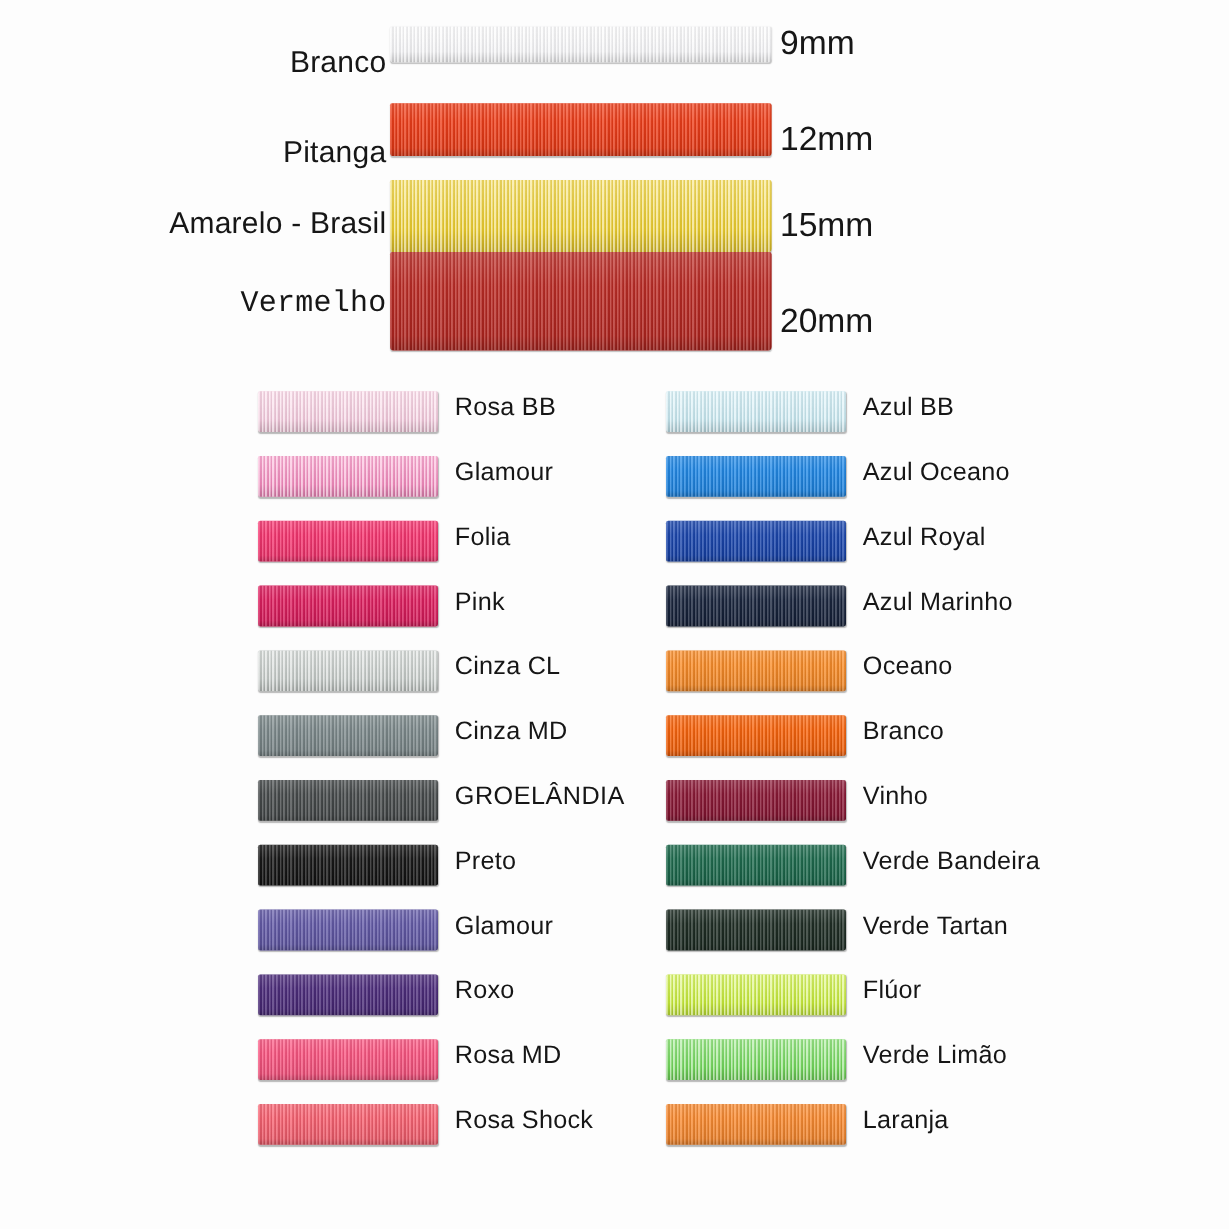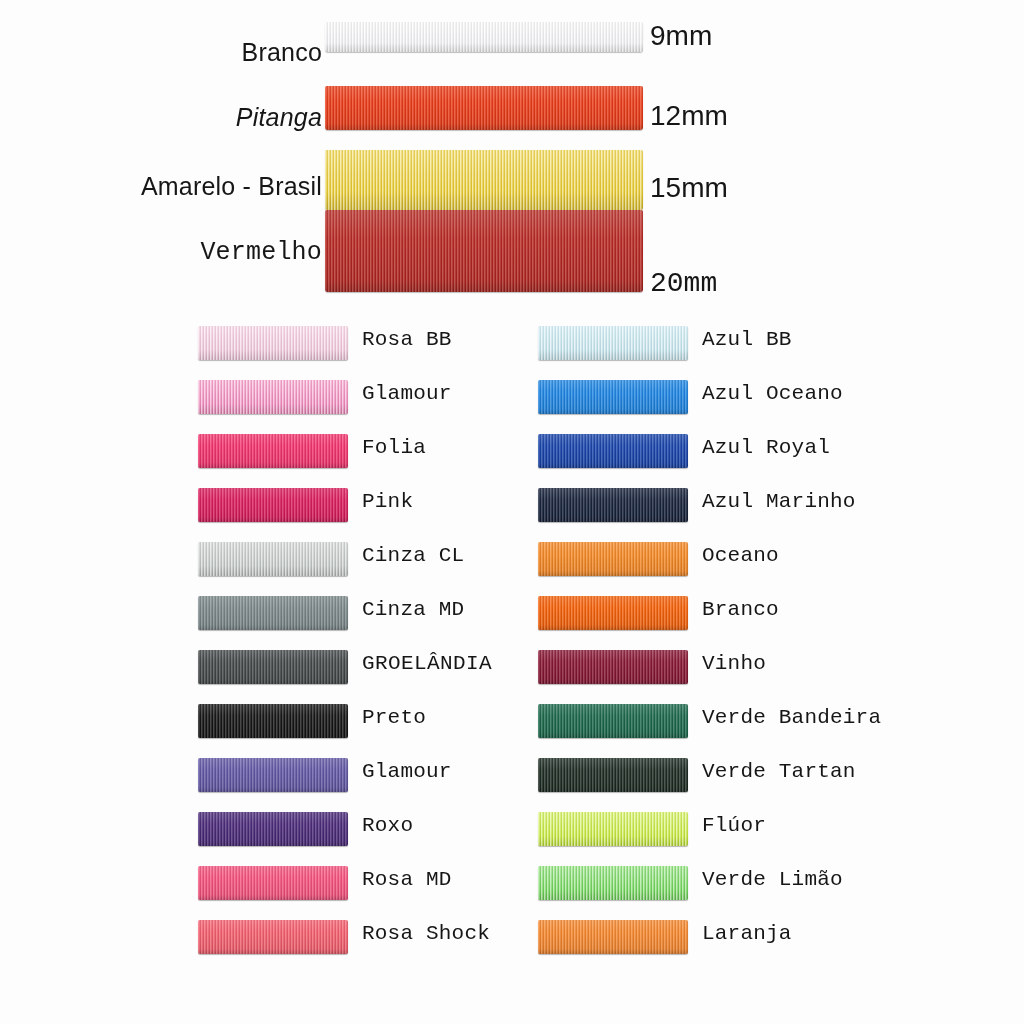--- a/index.html
+++ b/index.html
@@ -87,25 +87,24 @@
         rgba(0,0,0,0.07) 3px),
       linear-gradient(180deg,
         rgba(255,255,255,0.25) 0%,
         rgba(0,0,0,0.03) 70%,
         rgba(0,0,0,0.18) 100%);
   }
 
   
   #color-lists {
     position: absolute;
-    left: 0;
+    left: 17px;
     top: 318px;
     width: 876px;
     height: 706px;
-    font-family: Liberation Mono, monospace;
   }
   .swatch-col {
     position: absolute;
     top: 0;
   }
   #col-left  { left: 198px; }
   #col-right { left: 538px; }
 
   .swatch-row {
     position: relative;
@@ -138,39 +137,39 @@
 
   <section id="width-chart">
       <div class="width-row" style="top: 0px;">
         <div class="width-name" style="top: 38px;">Branco</div>
         <div class="width-ribbon" style="top: 22px; height: 30px; background: rgb(251, 251, 253);">
           <div class="ribbon-tex light"></div>
         </div>
         <div class="width-size" style="top: 20px;">9mm</div>
       </div>
       <div class="width-row" style="top: 0px;">
-        <div class="width-name" style="top: 103px; font-style: italic;">Pitanga</div>
+        <div class="width-name" style="top: 113px;">Pitanga</div>
         <div class="width-ribbon" style="top: 86px; height: 44px; background: rgb(240, 59, 22);">
           <div class="ribbon-tex"></div>
         </div>
         <div class="width-size" style="top: 100px;">12mm</div>
       </div>
       <div class="width-row" style="top: 0px;">
         <div class="width-name" style="top: 172px;">Amarelo - Brasil</div>
         <div class="width-ribbon" style="top: 150px; height: 60px; background: rgb(242, 210, 44);">
           <div class="ribbon-tex light"></div>
         </div>
         <div class="width-size" style="top: 172px;">15mm</div>
       </div>
       <div class="width-row" style="top: 0px;">
         <div class="width-name" style="top: 238px; font-family: Liberation Mono, monospace;">Vermelho</div>
         <div class="width-ribbon" style="top: 210px; height: 82px; background: rgb(188, 40, 34);">
           <div class="ribbon-tex"></div>
         </div>
-        <div class="width-size" style="top: 268px; font-family: Liberation Mono, monospace;">20mm</div>
+        <div class="width-size" style="top: 252px;">20mm</div>
       </div>
     </section>
 
   <section id="color-lists">
     <div class="swatch-col" id="col-left">
         <div class="swatch-row">
           <div class="swatch" style="background: rgb(251, 207, 227);">
             <div class="ribbon-tex light"></div>
           </div>
           <div class="swatch-label">Rosa BB</div>

